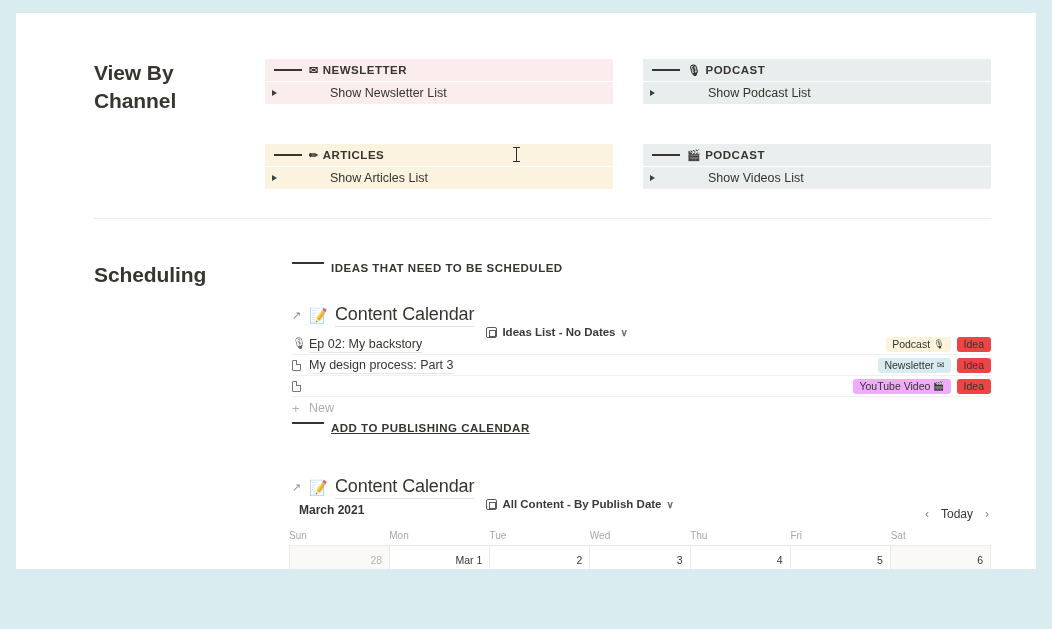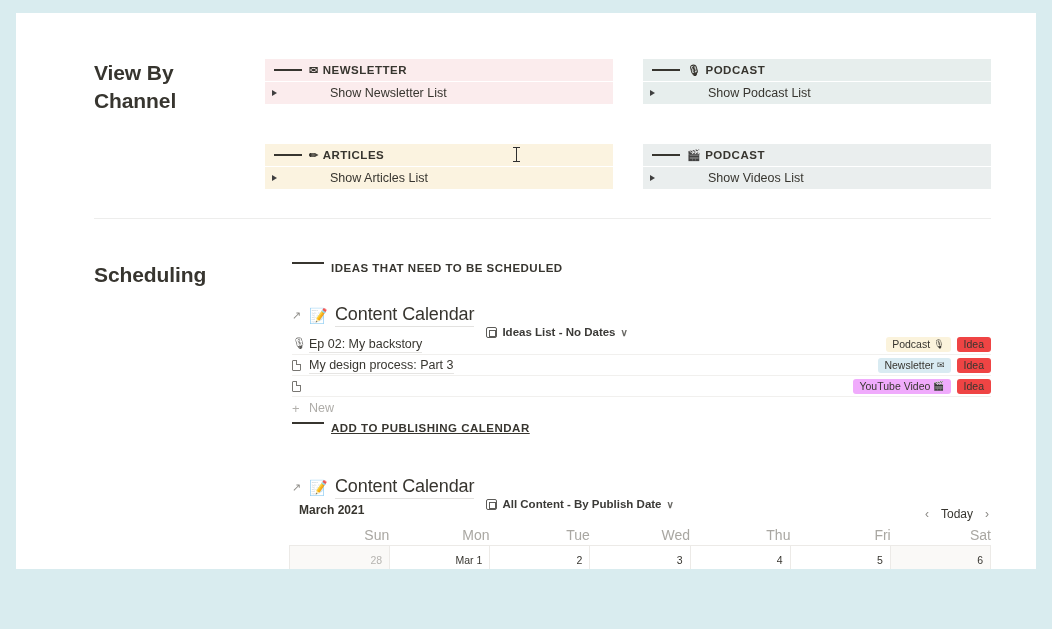--- a/index.html
+++ b/index.html
@@ -322,22 +322,22 @@
     font-size: 12px;
     color: #37352f;
   }
   .cal-dows {
     display: grid;
     grid-template-columns: repeat(7, 1fr);
     height: 20px;
     align-items: center;
   }
   .cal-dow {
-    text-align: right;
-    font-size: 14px;
+    text-align: left;
+    font-size: 10px;
     color: #a9a7a2;
   }
   .cal-grid {
     display: grid;
     grid-template-columns: repeat(7, 1fr);
     border-top: 1px solid #eceae7;
     border-left: 1px solid #eceae7;
   }
   .cal-cell {
     height: 86px;

